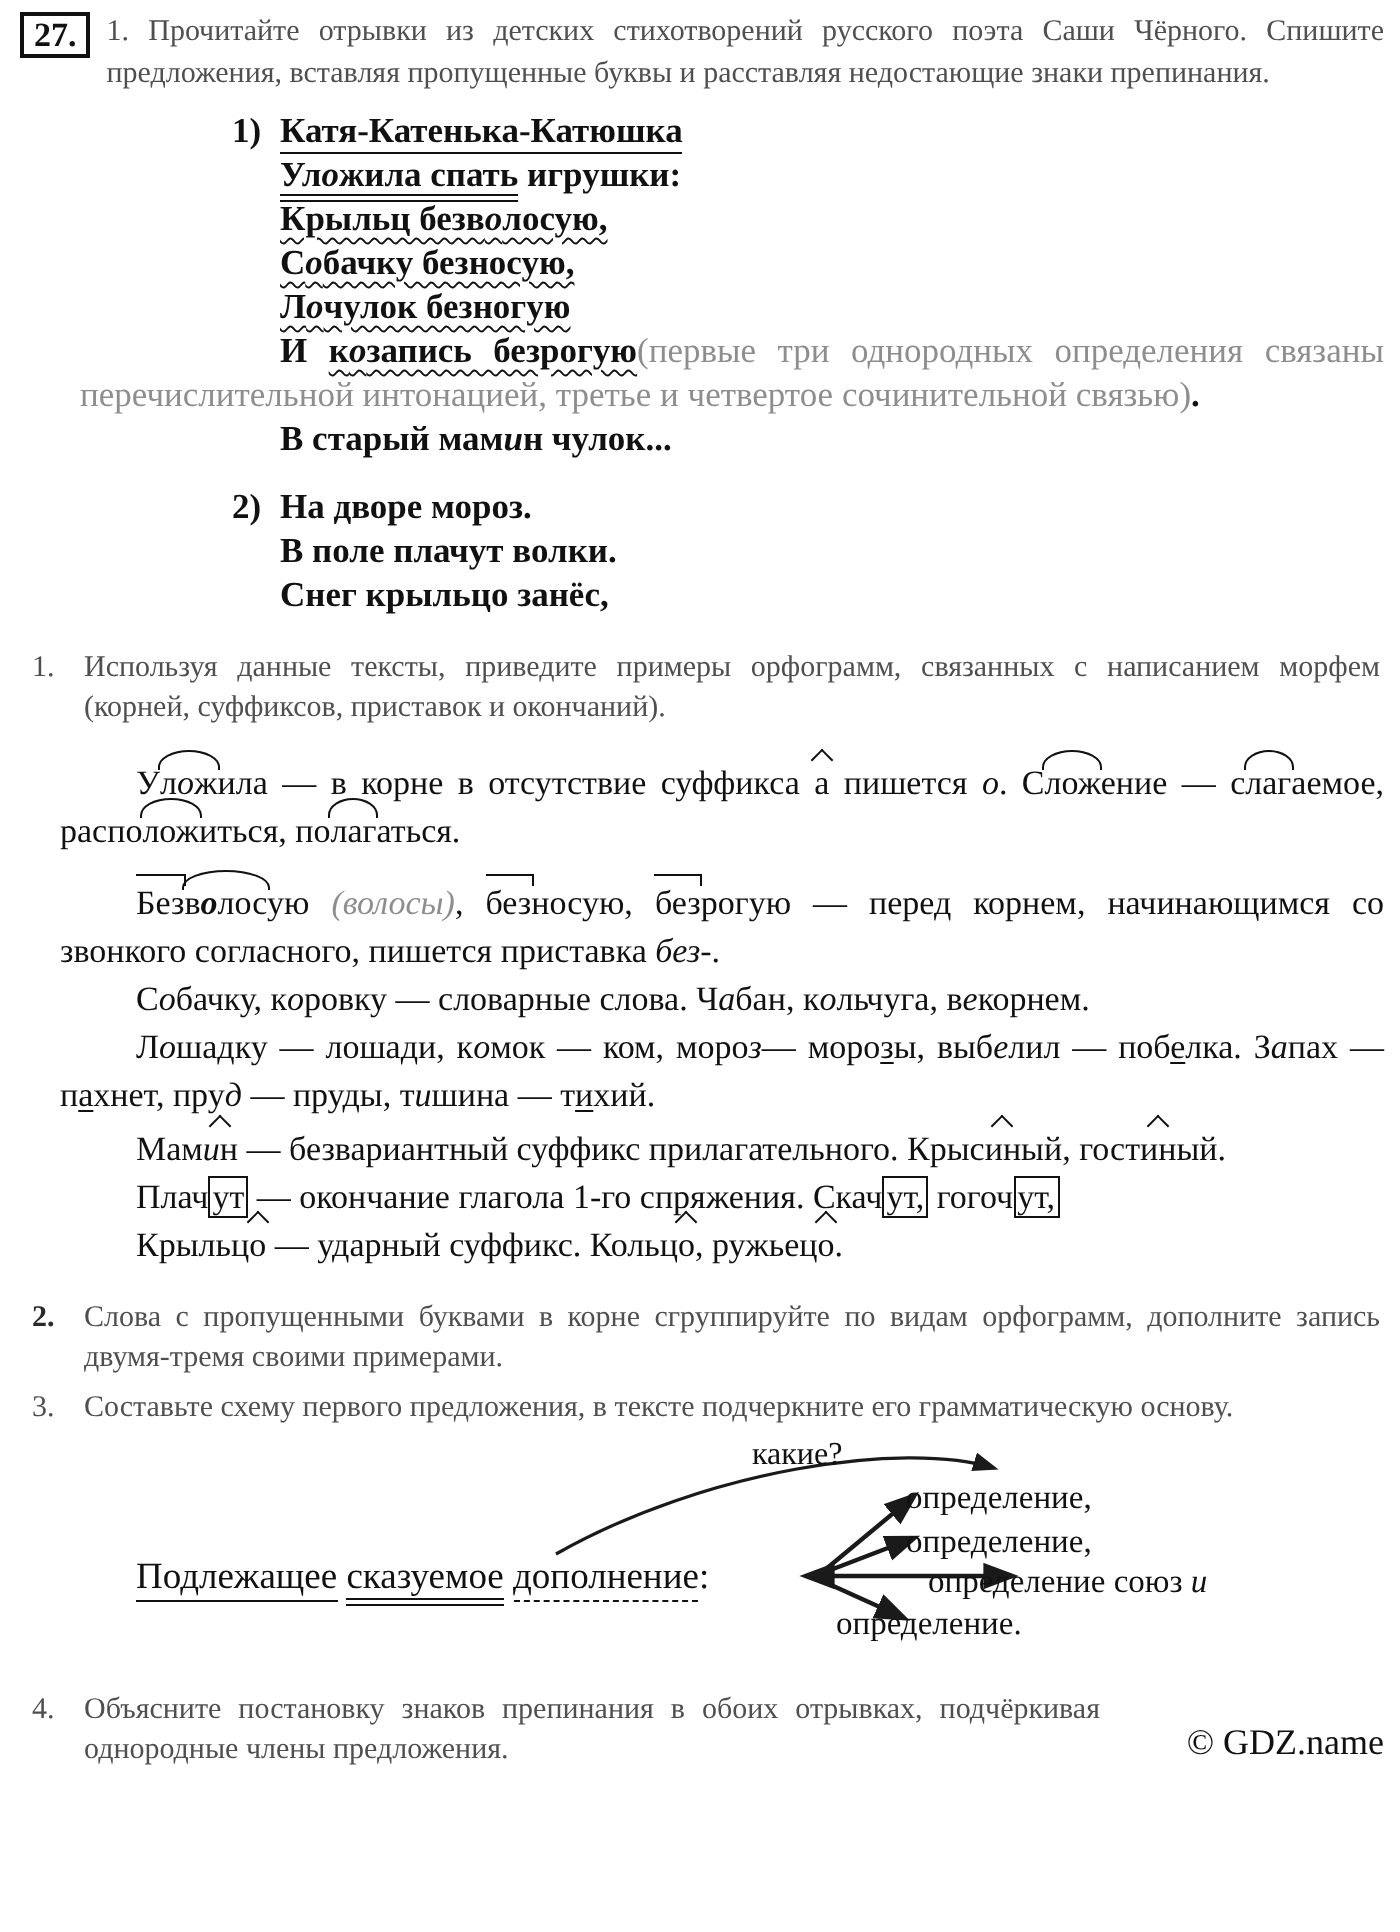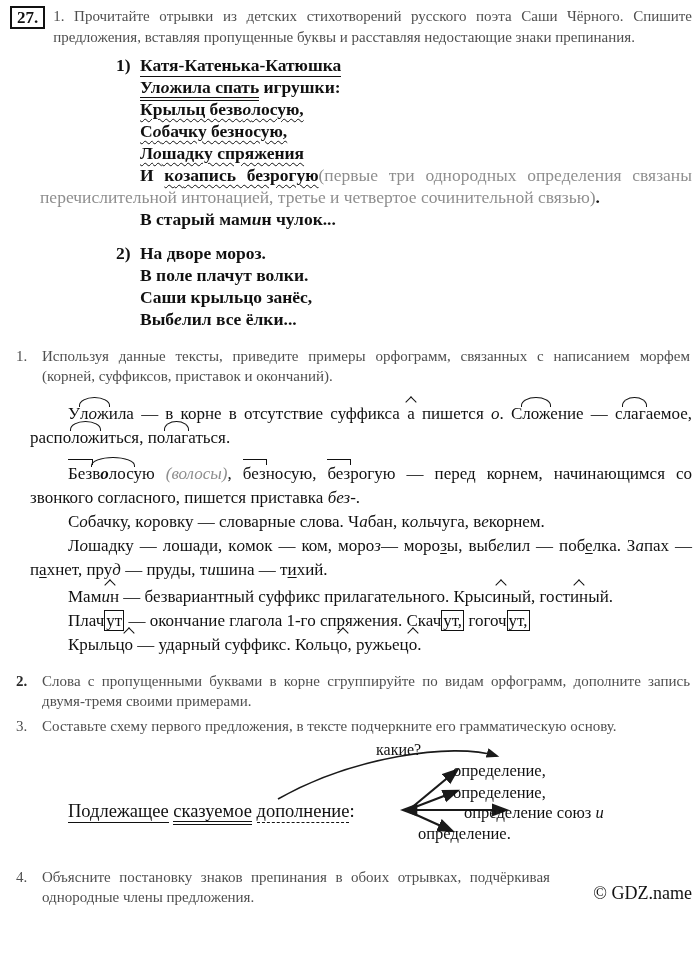--- a/index.html
+++ b/index.html
@@ -81,30 +81,29 @@
   <div class="head">
     <span class="numbox">27.</span>
     <span>1. Прочитайте отрывки из детских стихотворений русского поэта Саши Чёрного. Спишите предложения, вставляя пропущенные буквы и расставляя недостающие знаки препинания.</span>
   </div>
 
   <div class="poem">
     <div class="pline"><span class="pmark">1)</span><span><span class="u-subj">Катя-Катенька-Катюшка</span></span></div>
     <div class="pline"><span class="u-pred"><span>Ул</span><span class="ins">о</span><span>жила спать</span></span><span> игрушки:</span></div>
     <div class="pline"><span class="u-attr"><span>Крыльц безв</span><span class="ins">о</span><span>лосую,</span></span></div>
     <div class="pline"><span class="u-attr"><span>С</span><span class="ins">о</span><span>бачку безносую,</span></span></div>
-    <div class="pline"><span class="u-attr"><span>Л</span><span class="ins">о</span><span>шадку спряжения</span></span></div>
+    <div class="pline"><span class="u-attr"><span>Л</span><span class="ins">о</span><span>чулок безногую</span></span></div>
     <div class="pline hang"><span>И </span><span class="u-attr"><span>к</span><span class="ins">о</span><span>запись безрогую</span></span><span class="mut">(первые три однородных определения связаны перечислительной интонацией, третье и четвертое    сочинительной связью)</span><span>.</span></div>
     <div class="pline"><span>В старый мам</span><span class="ins">и</span><span>н чулок...</span></div>
   </div>
 
   <div class="poem poem2">
     <div class="pline"><span class="pmark">2)</span><span><span>На дворе мороз.</span></span></div>
     <div class="pline"><span>В поле плачут волки.</span></div>
-    <div class="pline"><span>Саши крыльцо занёс,</span></div>
-    <div class="pline"><span>Выб</span><span class="ins">е</span><span>лил все ёлки...</span></div>
+    <div class="pline"><span>Снег крыльцо занёс,</span></div>
   </div>
 
   <div class="task task-first">
     <span class="tnum">1.</span><span>Используя данные тексты, приведите примеры орфограмм, связанных с написанием морфем (корней, суффиксов, приставок и окончаний).</span>
   </div>
 
   <div class="answers">
     <p><span><span>У</span><span class="root"><span>л</span><span class="ins">о</span><span>ж</span></span><span>ила</span></span><span> — в корне в отсутствие суффикса </span><span class="suf">а</span><span> пишется </span><span class="ins">о</span><span>. С</span><span class="root">лож</span><span>ение — с</span><span class="root">лаг</span><span>аемое, распо</span><span class="root">лож</span><span>иться, по</span><span class="root">лаг</span><span>аться.</span></p>
     <p class="gap"><span class="pre">Без</span><span class="root"><span>в</span><span class="ins bold">о</span><span>лос</span></span><span>ую </span><span class="mut ins">(волосы)</span><span>, </span><span class="pre">без</span><span>носую, </span><span class="pre">без</span><span>рогую — перед корнем, начинающимся со звонкого согласного, пишется приставка </span><span class="ins">без-</span><span>.</span></p>
     <p><span>С</span><span class="ins">о</span><span>бачку, к</span><span class="ins">о</span><span>ровку — словарные слова. Ч</span><span class="ins">а</span><span>бан, к</span><span class="ins">о</span><span>льчуга, в</span><span class="ins">е</span><span>корнем.</span></p>

